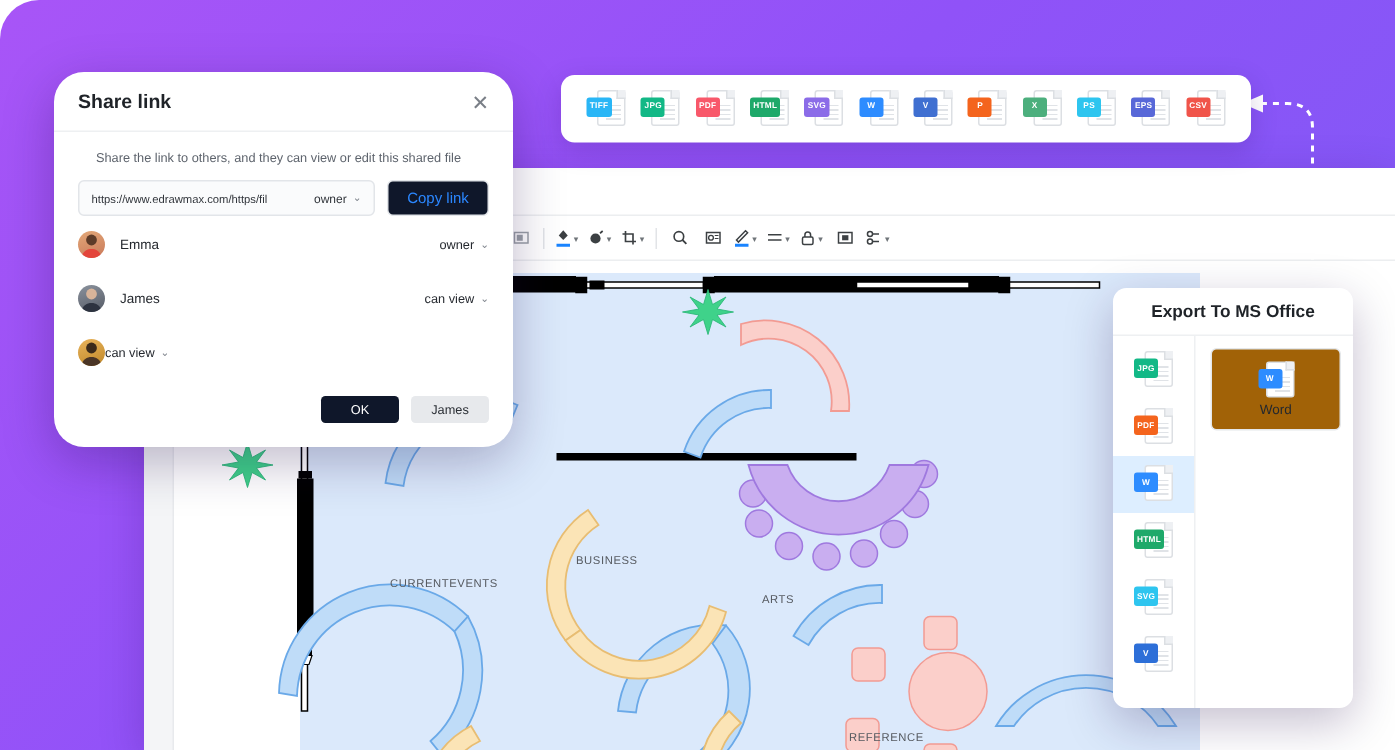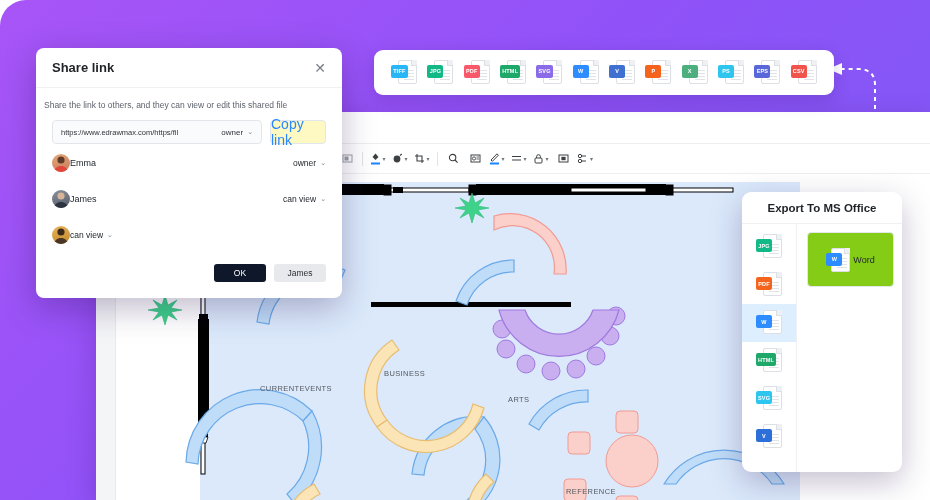--- a/index.html
+++ b/index.html
@@ -85,53 +85,53 @@
     position: absolute; left: 0; top: 5px;
     min-width: 16px; height: 13px; border-radius: 2px;
     color: #fff; font-size: 5.5px; font-weight: bold;
     display: flex; align-items: center; justify-content: center;
     padding: 0 2px; letter-spacing: .2px;
   }
 
   
   #share-dialog {
     position: absolute; left: 36px; top: 48px; width: 306px; height: 250px;
-    background: #ffffff; border-radius: 8px;
+    background: #ffffff; border-radius: 20px;
     box-shadow: 0 10px 34px rgba(30,8,70,.28);
     overflow: hidden;
   }
   #share-header {
     height: 40px; border-bottom: 1px solid #eef0f2;
     display: flex; align-items: center; padding: 0 16px;
   }
   #share-title { font-size: 13px; font-weight: bold; color: #1f2328; flex: 1; }
   #share-close { font-size: 14px; color: #7a7f87; line-height: 1; cursor: pointer; }
-  #share-sub { font-size: 8.5px; color: #5d636c; padding: 12px 16px 0 8px; }
+  #share-sub { font-size: 8.5px; color: #5d636c; padding: 12px 16px 0 28px; }
   #link-row { display: flex; align-items: center; gap: 8px; padding: 10px 16px 0 16px; }
   #link-box {
     flex: 1; height: 24px; border: 1px solid #e2e5e9; border-radius: 4px;
     background: #fafbfc; display: flex; align-items: center; padding: 0 8px;
     overflow: hidden;
   }
   #link-url { font-size: 7.5px; color: #30343a; flex: 1; white-space: nowrap; overflow: hidden; }
   #link-role { font-size: 8px; color: #30343a; margin-left: 6px; white-space: nowrap; }
   .caret-sm { margin-left: 4px; font-size: 7px; color: #82878f; }
   #copy-link {
-    width: 56px; height: 24px; border: 1px solid #e2e5e9; border-radius: 4px;
-    background: #fef9c3; color: #2b87ff; font-size: 14px;
+    width: 68px; height: 24px; border: 1px solid #e2e5e9; border-radius: 4px;
+    background: #0f172a; color: #2b87ff; font-size: 10px;
     display: flex; align-items: center; justify-content: center; cursor: pointer;
   }
   .person-row {
     display: flex; align-items: center; padding: 0 16px; height: 34px; margin-top: 2px;
   }
   .avatar {
     width: 18px; height: 18px; border-radius: 50%; flex: 0 0 auto;
     overflow: hidden; position: relative;
   }
-  .person-name { font-size: 9px; color: #24282e; margin-left: 0; flex: 1; }
+  .person-name { font-size: 9px; color: #24282e; margin-left: 10px; flex: 1; }
   .person-role { font-size: 8.5px; color: #24282e; }
   #dialog-actions {
     position: absolute; right: 16px; bottom: 16px; display: flex; gap: 8px;
   }
   #btn-ok {
     width: 52px; height: 18px; background: #0f172a; color: #fff;
     border-radius: 3px; font-size: 8.5px;
     display: flex; align-items: center; justify-content: center; cursor: pointer;
   }
   #btn-cancel {
@@ -157,23 +157,23 @@
     width: 55px; border-right: 1px solid #eef0f2; padding-top: 4px;
   }
   .rail-item {
     height: 38px; display: flex; align-items: center; justify-content: center;
     cursor: pointer;
   }
   .rail-item.active { background: #ddeeff; }
   #export-cards { flex: 1; padding: 8px 8px 0 10px; }
   .exp-card {
     height: 55px; border: 1px solid #e4e7ea; border-radius: 4px;
-    display: flex; flex-direction: row; align-items: center;
+    display: flex; flex-direction: column; align-items: center;
     justify-content: center; gap: 3px; margin-bottom: 8px; cursor: pointer;
-    background: #84cc16;
+    background: #a16207;
   }
   .exp-card.selected { border: 2px solid #2b6fe0; }
   .exp-card-label { font-size: 9px; color: #24282e; }
 
   
   #connector { position: absolute; left: 820px; top: 55px; }
 </style>
 </head>
 <body>
 

